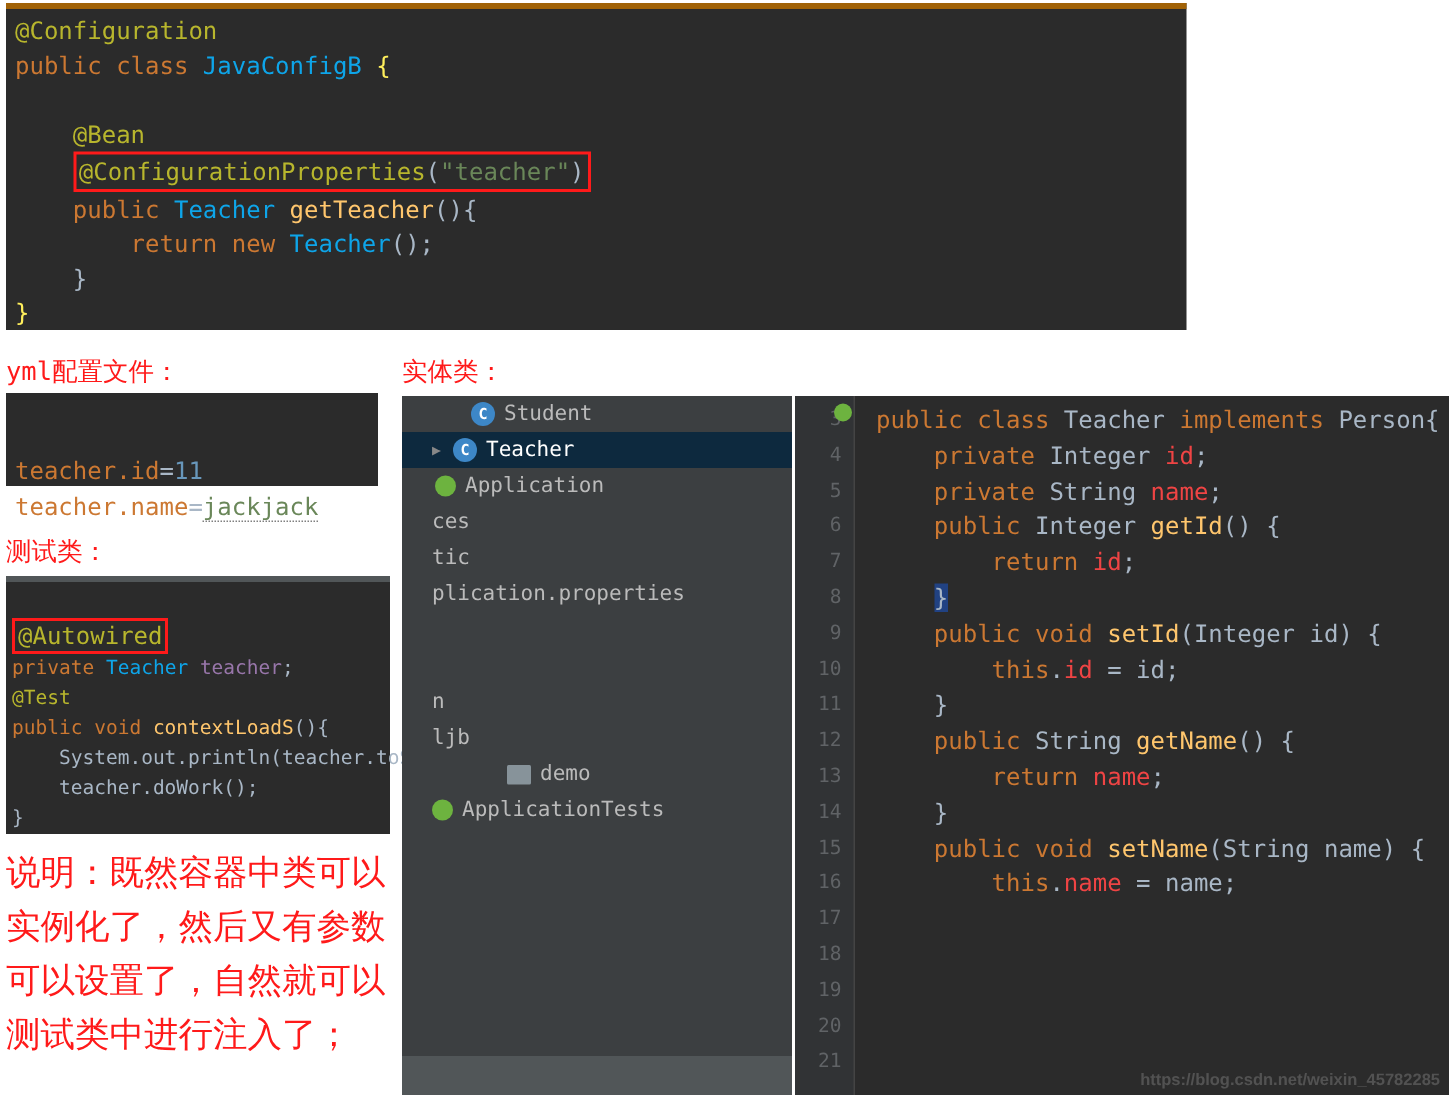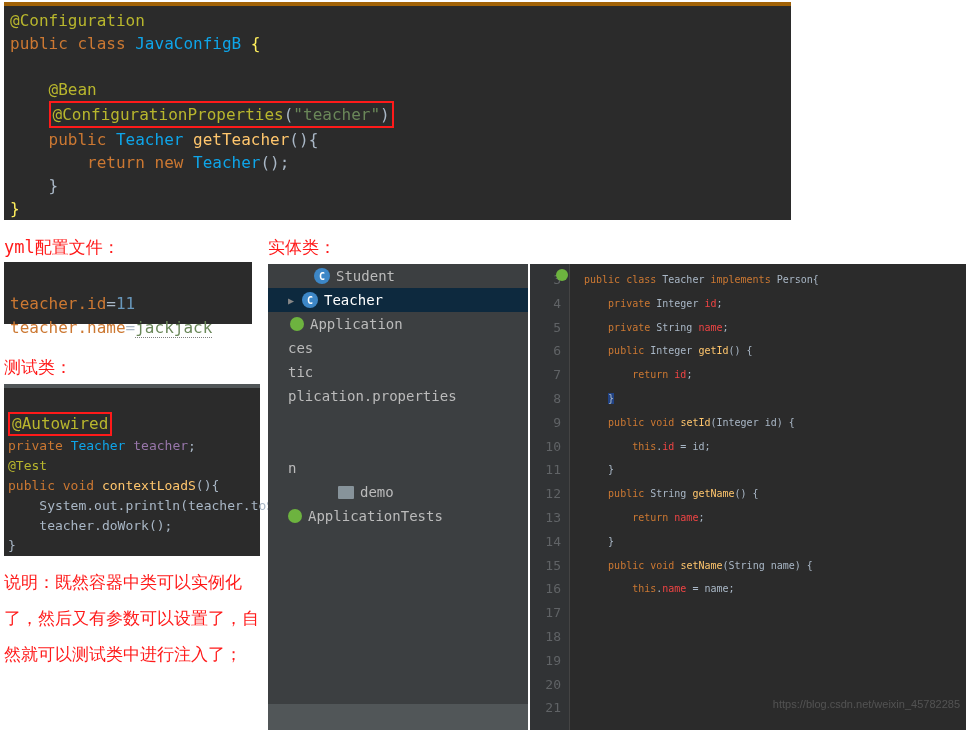--- a/index.html
+++ b/index.html
@@ -51,21 +51,21 @@
   
   .yml-panel {
     position: absolute;
     left: 4px; top: 262px;
     width: 248px; height: 62px;
     background: #2b2b2b;
     font-family: Consolas, monospace;
     font-size: 16px;
     line-height: 24px;
     color: #a9b7c6;
-    padding: 6px 6px;
+    padding: 16px 6px;
     white-space: pre;
   }
   .yml-panel .key { color: #cc7832; }
   .yml-panel .num { color: #6897bb; }
   .yml-panel .val { color: #6a8759; }
   .yml-panel .underline { border-bottom: 1px dotted #808080; }
 
   
   .test-panel {
     position: absolute;
@@ -81,21 +81,21 @@
     white-space: pre;
   }
   .test-panel .redbox { font-size: 16px; }
 
   
   .note {
     position: absolute;
     left: 4px; top: 564px;
     width: 260px;
     color: #ff1a1a;
-    font-size: 17px;
+    font-size: 23px;
     line-height: 36px;
   }
 
   
   .tree-panel {
     position: absolute;
     left: 268px; top: 264px;
     width: 260px; height: 466px;
     background: #3c3f41;
     color: #bbbbbb;
@@ -168,36 +168,37 @@
   .gutter .boot-ic {
     position: absolute;
     left: 26px; top: 5px;
     width: 12px; height: 12px; border-radius: 50%;
     background: #6db33f;
     display:inline-block;
   }
   .right-code {
     flex: 1;
     font-family: Consolas, monospace;
-    font-size: 10px;
+    font-size: 16px;
     line-height: 23.8px;
     color: #a9b7c6;
     padding: 4px 0 0 14px;
     white-space: pre;
   }
   .right-code .kw2 { color: #cc7832; }
   .right-code .mth2 { color: #ffc66d; }
   .right-code .fld { color: #ef4444; }
   .right-code .cur { background: #214283; }
   .watermark {
     position:absolute;
-    right: 6px; bottom: 20px;
+    right: 6px; bottom: 4px;
     color: rgba(200,200,200,0.25);
     font-size: 11px;
     font-family: Arial, sans-serif;
+    font-weight: bold;
   }
 </style>
 </head>
 <body>
 
 <div class="top-editor">
 <div class="row"><span class="ann">@Configuration</span></div>
 <div class="row"><span class="kw">public class </span><span class="cls">JavaConfigB </span><span class="hlbrace">{</span></div>
 <div class="row">&nbsp;</div>
 <div class="row">    <span class="ann">@Bean</span></div>
@@ -256,20 +257,24 @@
       </div>
       <div class="tree-row" style="padding-left: 4px;">
         <span class="arrow"></span>
         <span class="txt">plication.properties</span>
       </div>
       <div class="tree-row" style="padding-left: 4px; height: 24px;"></div>
       <div class="tree-row" style="padding-left: 4px; height: 24px;"></div>
       <div class="tree-row" style="padding-left: 4px;">
         <span class="arrow"></span>
         <span class="txt">n</span>
+      </div>
+      <div class="tree-row" style="padding-left: 4px;">
+        <span class="arrow"></span>
+        <span class="txt">ljb</span>
       </div>
       <div class="tree-row" style="padding-left: 14px; margin-left: 40px;">
         <span class="arrow"></span>
         <span class="icon-folder"></span>
         <span class="txt">demo</span>
       </div>
       <div class="tree-row" style="">
         <span class="arrow"></span>
         <span class="icon-boot"></span>
         <span class="txt">ApplicationTests</span>

